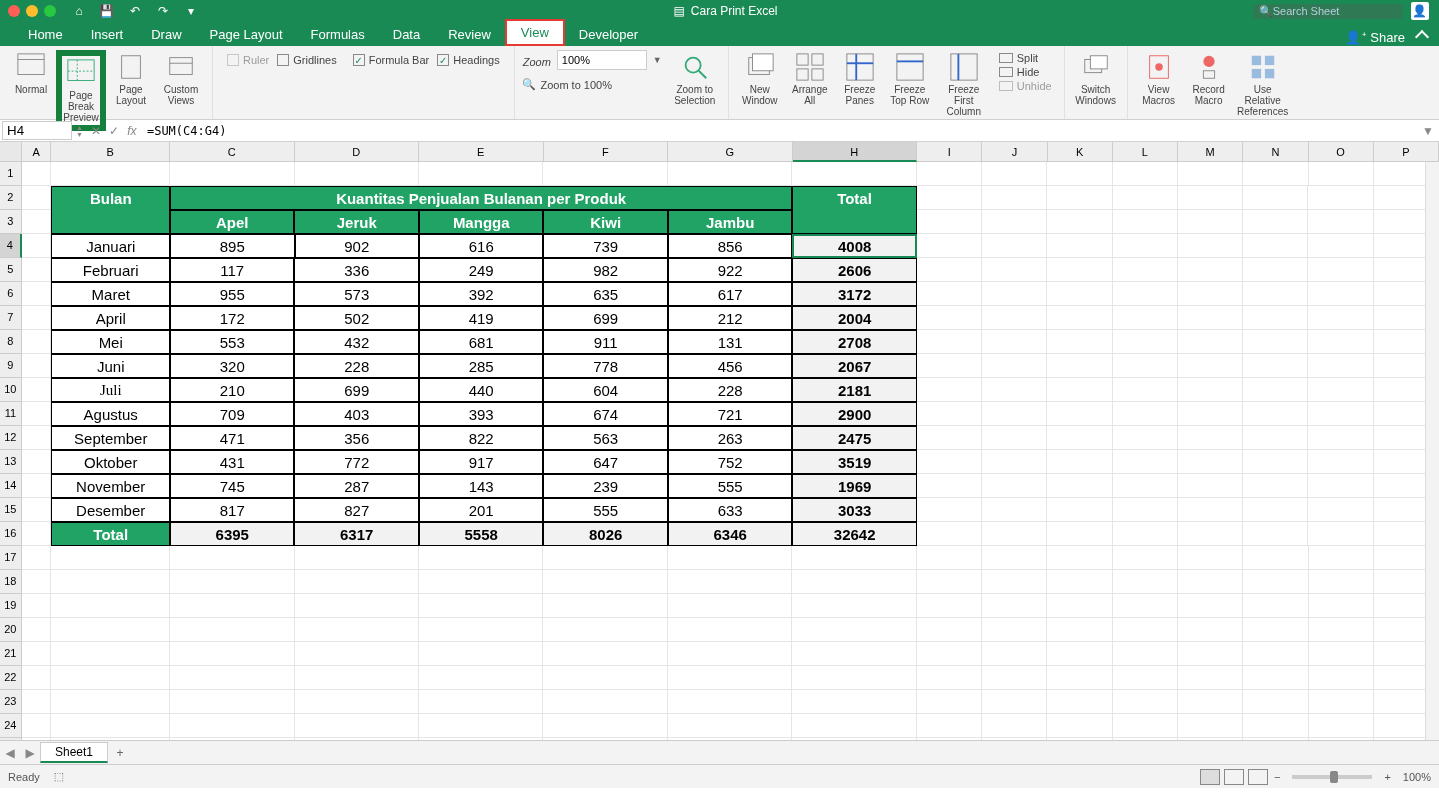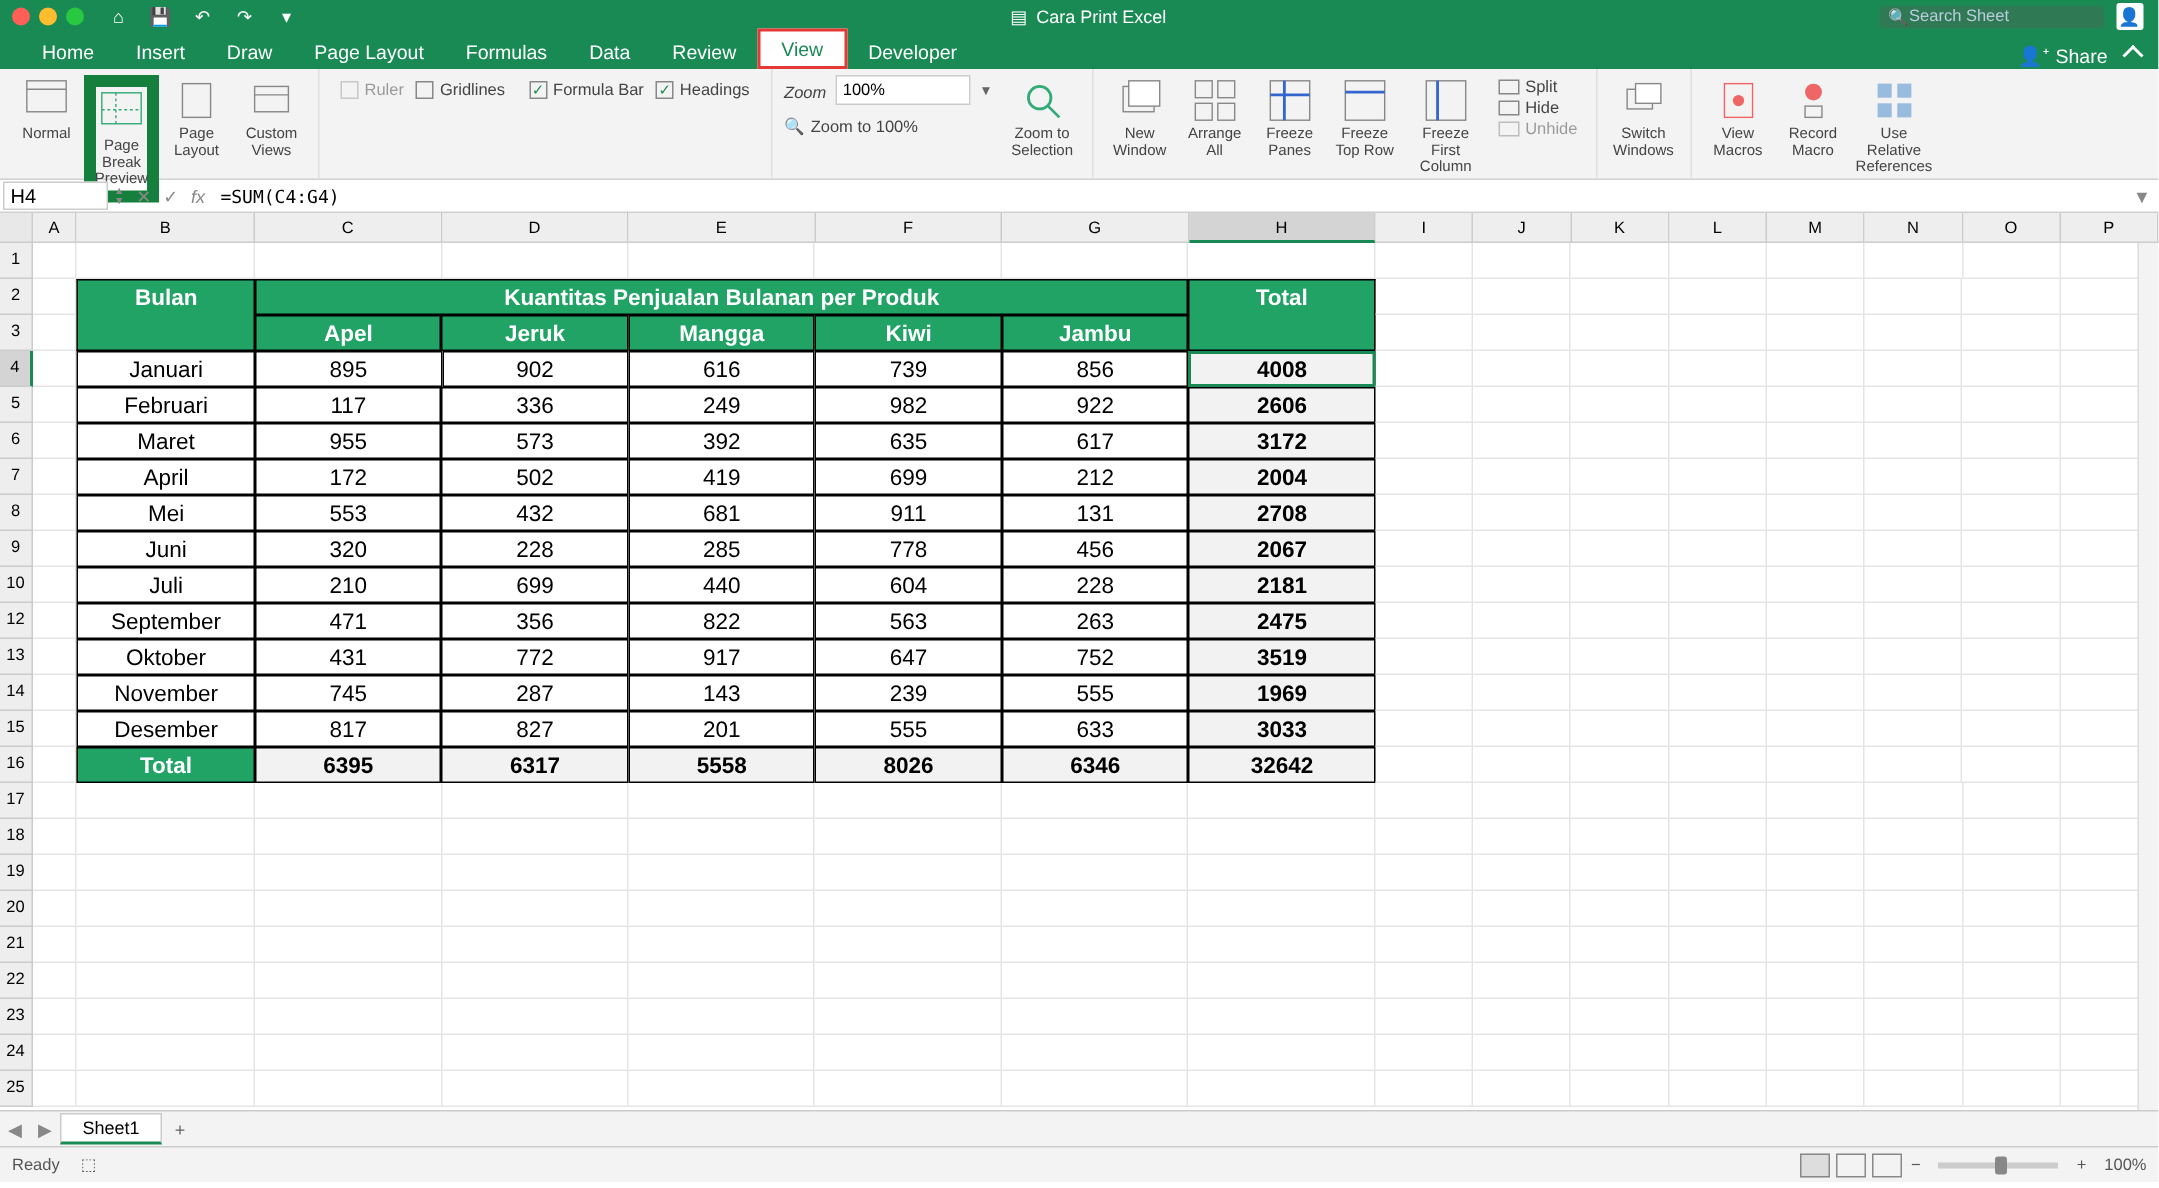--- a/index.html
+++ b/index.html
@@ -28,21 +28,21 @@
   .tabs-spacer { flex: 1; }
   .share { display:flex; align-items:center; gap:4px; padding-right: 12px; font-size: 13px;}
   .chev-up { width:10px; height:10px; border-left:2px solid #fff; border-top:2px solid #fff; transform: rotate(45deg); margin-left:8px; }
 
   
   .ribbon { height: 74px; background: #f3f3f3; border-bottom: 1px solid #d0d0d0; display: flex; font-size: 10px; color: #444; }
   .group { display:flex; align-items:flex-start; padding: 4px 6px; border-right: 1px solid #e0e0e0; }
   .bigbtn { display:flex; flex-direction:column; align-items:center; justify-content:flex-start; padding: 2px 4px; width: 50px; text-align:center; gap:2px; cursor:pointer; }
   .bigbtn svg { width:30px; height:30px; }
   .bigbtn-wide { width: 58px; }
-  .bigbtn.highlight { border: 8px solid #15803d; }
+  .bigbtn.highlight { border: 6px solid #15803d; }
   .check-col { display:flex; flex-direction:row; gap:4px; padding: 4px 8px; font-size:11px; }
   .check-row { display:flex; align-items:center; gap:4px; }
   .chk { width:12px; height:12px; border:1px solid #888; display:inline-flex; align-items:center; justify-content:center; font-size:10px; }
   .chk.on::after { content: "✓"; color:#1a8a55; font-size: 10px; }
   .zoom-group { display:flex; align-items:flex-start; padding:4px 8px; gap:8px; border-right:1px solid #e0e0e0; }
   .zoom-label { font-size:11px; margin-top:4px;font-style:italic; }
   .zoom-select { width:90px; height:20px; border:1px solid #ccc; font-size:11px; padding:1px 4px; background:#fff; }
   .zoom-100-row { display:flex; align-items:center; gap:4px; margin-top:8px; font-size:11px;}
   .split-col { display:flex; flex-direction:column; gap:2px; padding:2px 6px; font-size:11px;}
   .split-row { display:flex; align-items:center; gap:4px;}
@@ -517,27 +517,46 @@
       <div class="gcell " style="width: 66px;"></div>
       <div class="gcell " style="width: 66px;"></div>
       <div class="gcell " style="width: 66px;"></div>
       <div class="gcell " style="width: 66px;"></div>
       <div class="gcell " style="width: 66px;"></div>
       <div class="gcell " style="width: 66px;"></div>
     </div>
     <div class="gridrow">
       <div class="rowhdr">10</div>
       <div class="gcell " style="width: 30px;"></div>
-      <div class="gcell td-data" style="width: 120px;">Juli</div>
+      <div class="gcell td-data" style="width: 120px; font-family: Liberation Serif, serif;">Juli</div>
       <div class="gcell td-data" style="width: 126px;">210</div>
       <div class="gcell td-data" style="width: 126px;">699</div>
       <div class="gcell td-data" style="width: 126px;">440</div>
       <div class="gcell td-data" style="width: 126px;">604</div>
       <div class="gcell td-data" style="width: 126px;">228</div>
       <div class="gcell td-total" style="width: 126px;">2181</div>
+      <div class="gcell " style="width: 66px;"></div>
+      <div class="gcell " style="width: 66px;"></div>
+      <div class="gcell " style="width: 66px;"></div>
+      <div class="gcell " style="width: 66px;"></div>
+      <div class="gcell " style="width: 66px;"></div>
+      <div class="gcell " style="width: 66px;"></div>
+      <div class="gcell " style="width: 66px;"></div>
+      <div class="gcell " style="width: 66px;"></div>
+    </div>
+    <div class="gridrow">
+      <div class="rowhdr">11</div>
+      <div class="gcell " style="width: 30px;"></div>
+      <div class="gcell td-data" style="width: 120px;">Agustus</div>
+      <div class="gcell td-data" style="width: 126px;">709</div>
+      <div class="gcell td-data" style="width: 126px;">403</div>
+      <div class="gcell td-data" style="width: 126px;">393</div>
+      <div class="gcell td-data" style="width: 126px;">674</div>
+      <div class="gcell td-data" style="width: 126px;">721</div>
+      <div class="gcell td-total" style="width: 126px;">2900</div>
       <div class="gcell " style="width: 66px;"></div>
       <div class="gcell " style="width: 66px;"></div>
       <div class="gcell " style="width: 66px;"></div>
       <div class="gcell " style="width: 66px;"></div>
       <div class="gcell " style="width: 66px;"></div>
       <div class="gcell " style="width: 66px;"></div>
       <div class="gcell " style="width: 66px;"></div>
       <div class="gcell " style="width: 66px;"></div>
     </div>
     <div class="gridrow">

